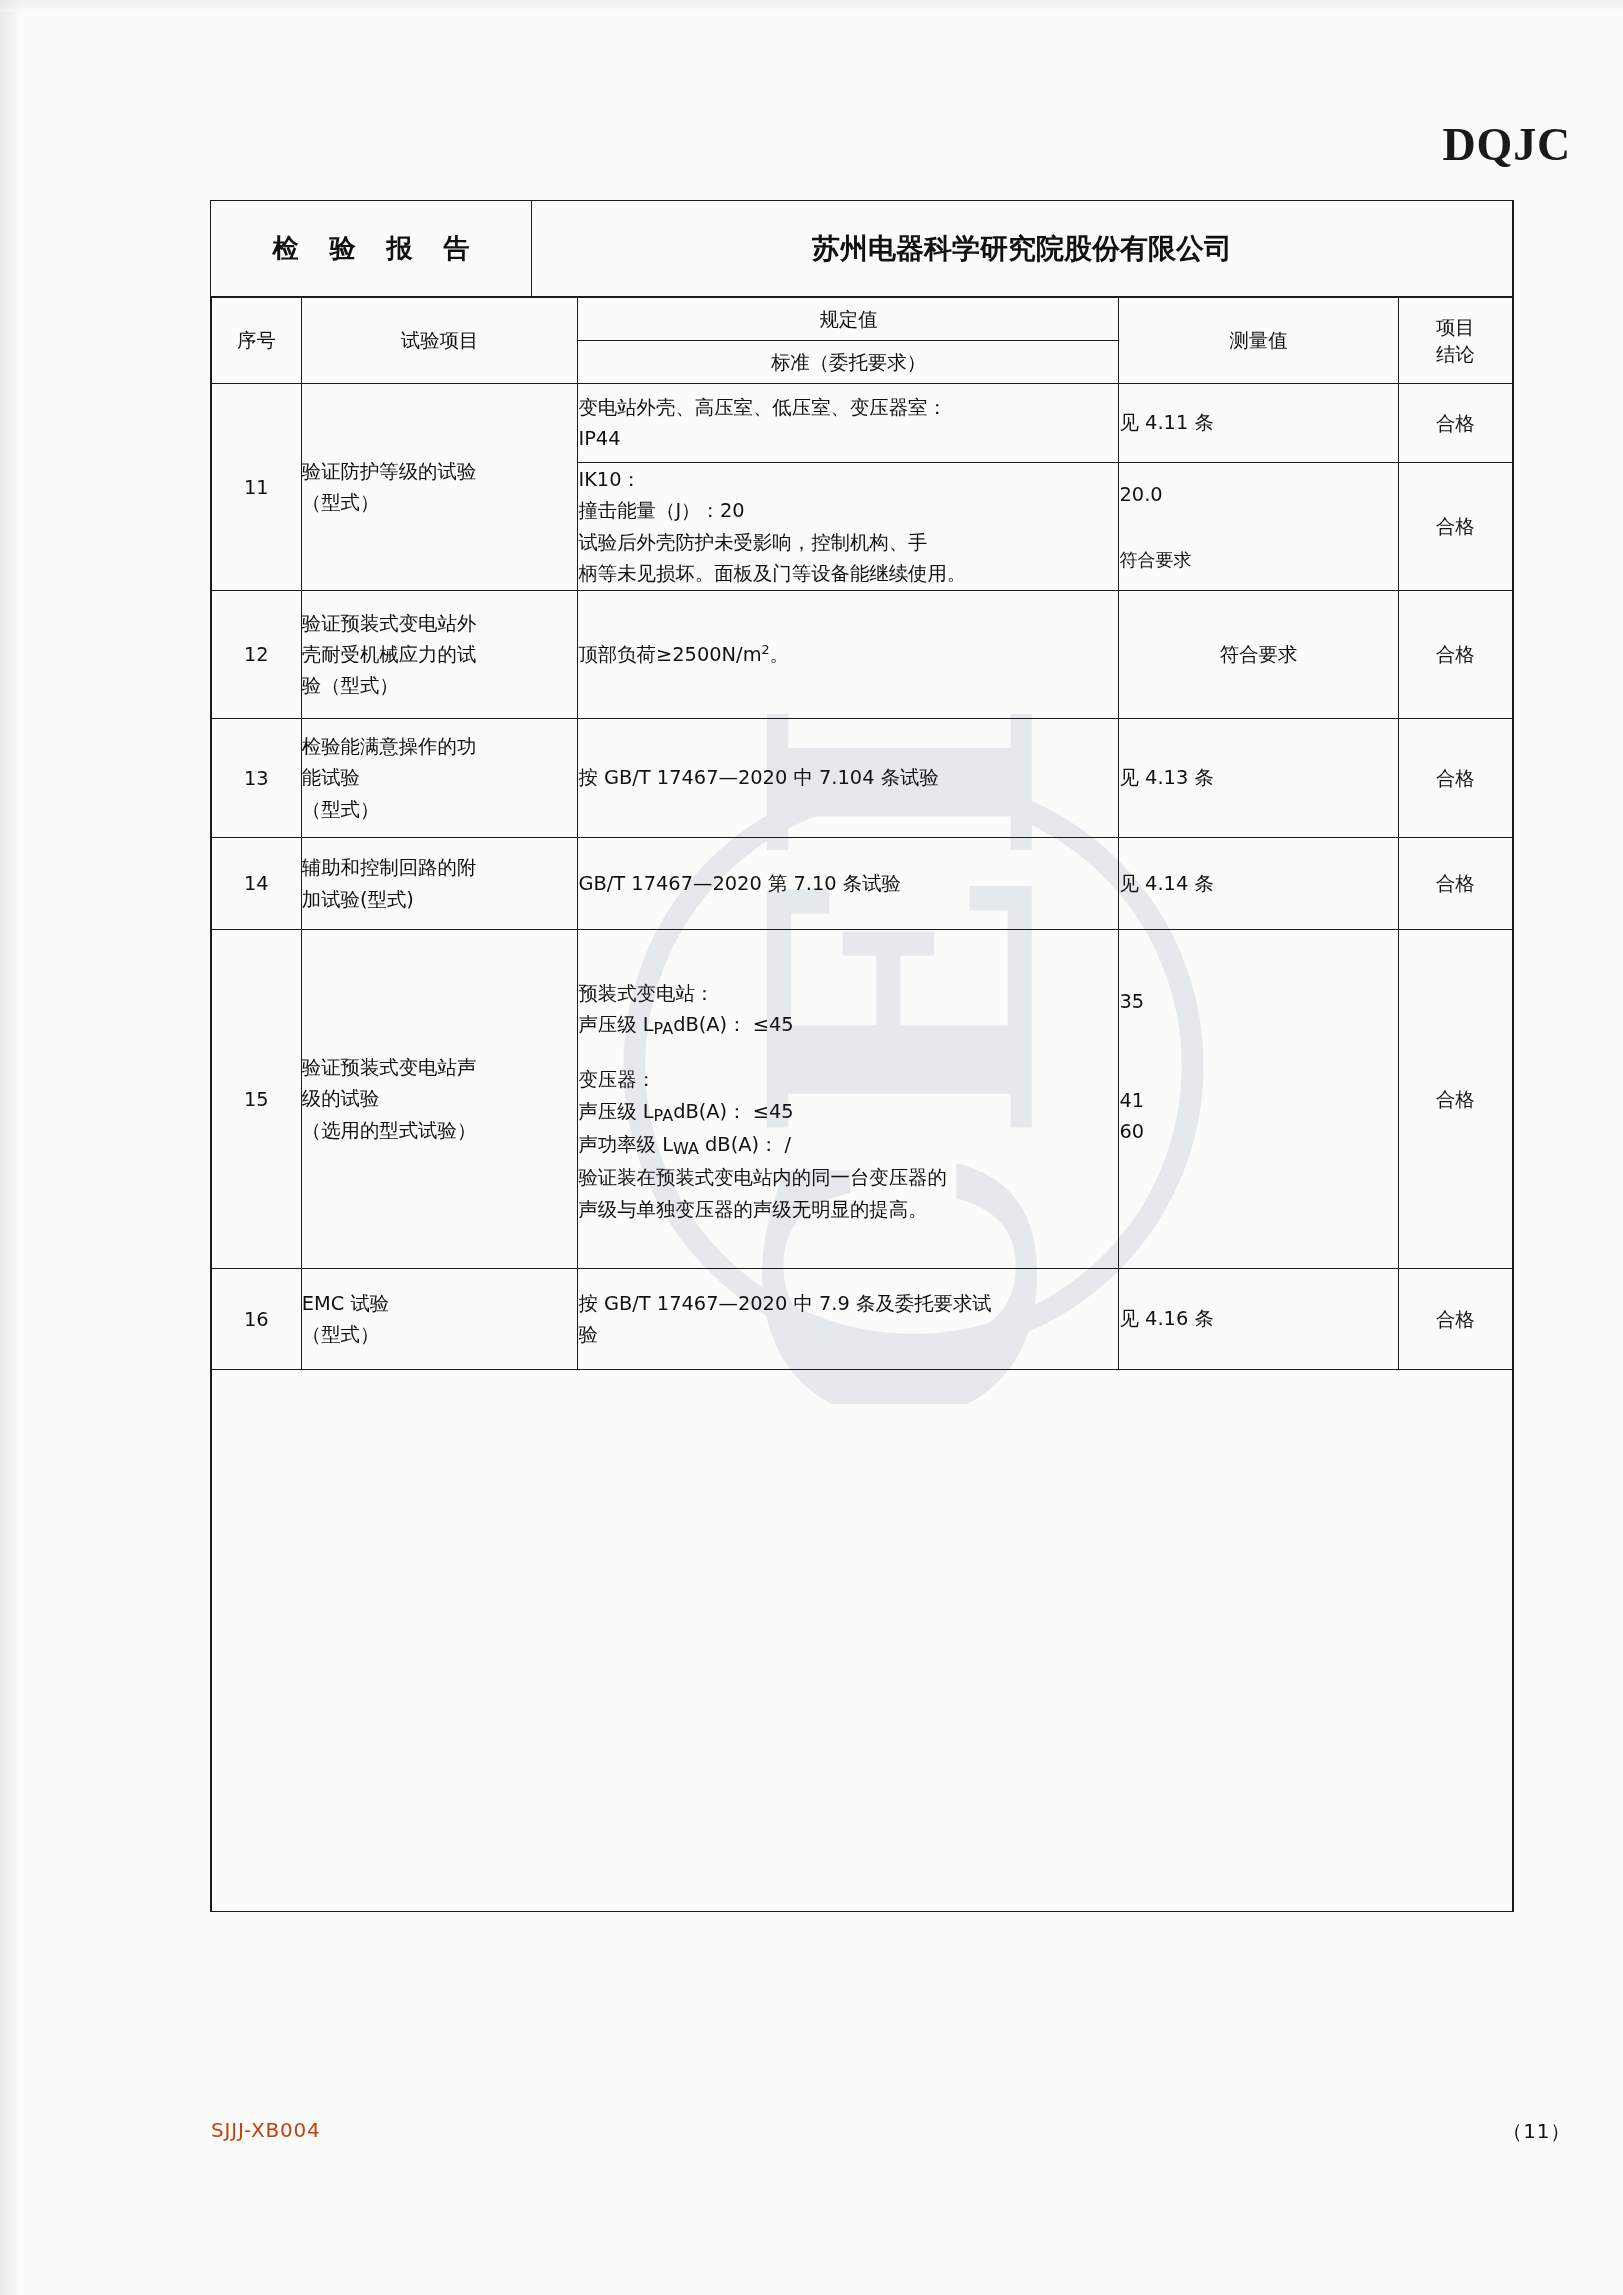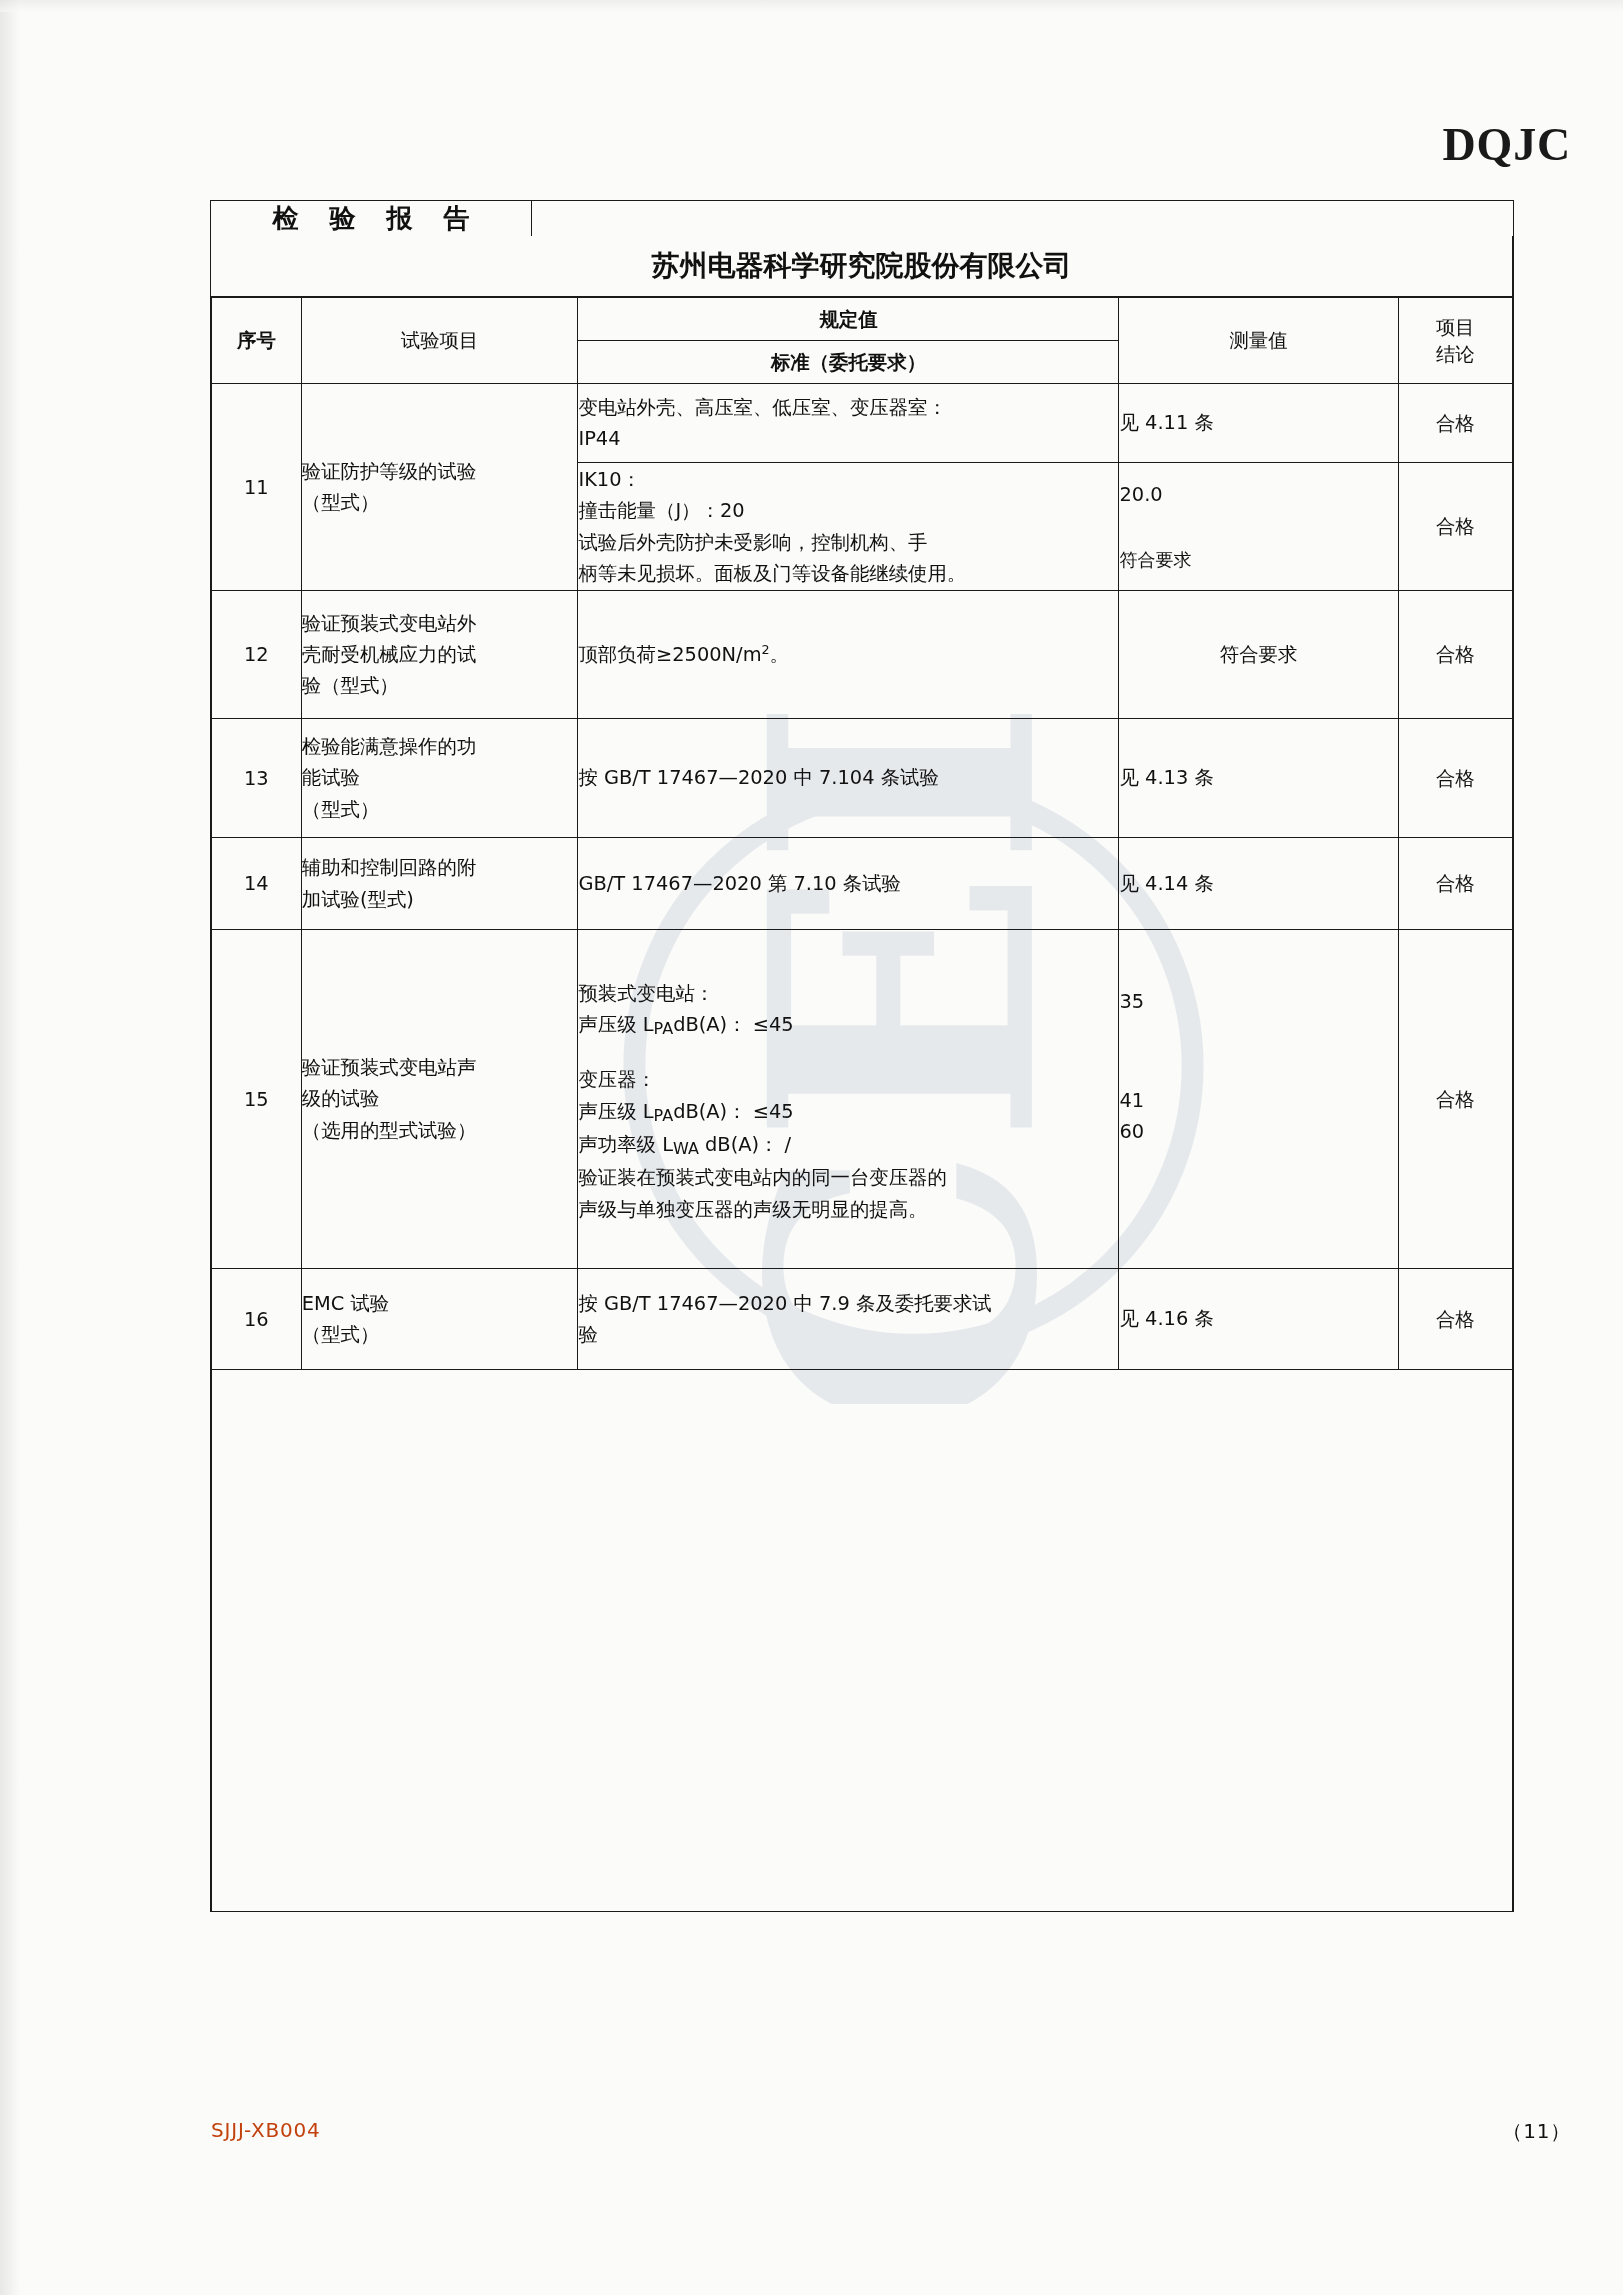--- a/index.html
+++ b/index.html
@@ -68,21 +68,20 @@
     left: 210px;
     top: 200px;
     width: 1302px;
     border: 1.7px solid #1a1a1a;
   }
 
   .title-row {
     display: flex;
     height: 95px;
     border-bottom: 1.7px solid #1a1a1a;
-    flex-direction: column;
   }
   .title-cell {
     width: 320px;
     display: flex;
     align-items: center;
     justify-content: center;
     border-right: 1.7px solid #1a1a1a;
     font-family: "DejaVu Sans", sans-serif;
     font-size: 26px;
     font-weight: 700;
@@ -133,21 +132,21 @@
   .c-no { width: 73px; }
   .c-item { width: 225px; }
   .c-spec { width: 440px; }
   .c-meas { width: 227px; }
   .c-concl { width: 93px; }
 
   .hd {
     text-align: center;
     font-weight: 400;
   }
-  .hd-tall { height: 42px; font-weight: bold; }
+  .hd-tall { height: 42px; }
 
   .center {
     text-align: center;
   }
   .spec-cell {
     padding: 10px 12px 12px 12px;
     line-height: 1.62;
     text-align: left;
   }
   .item-cell {

